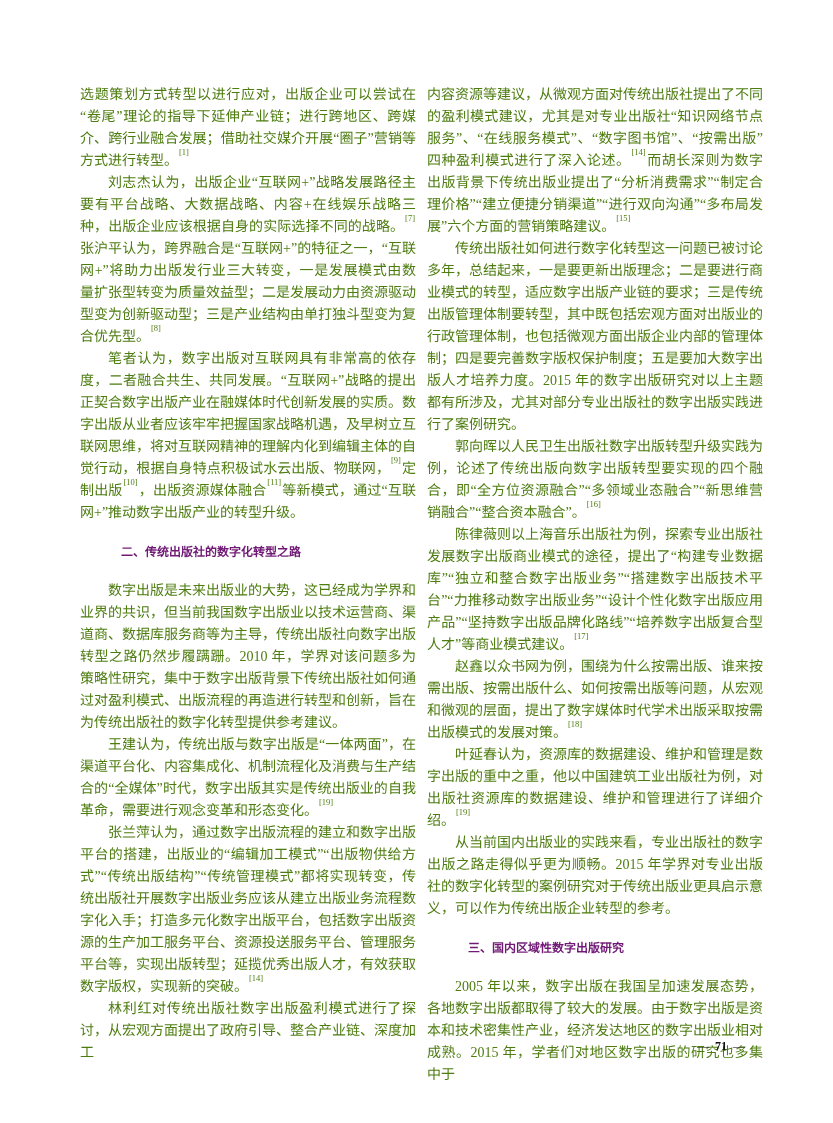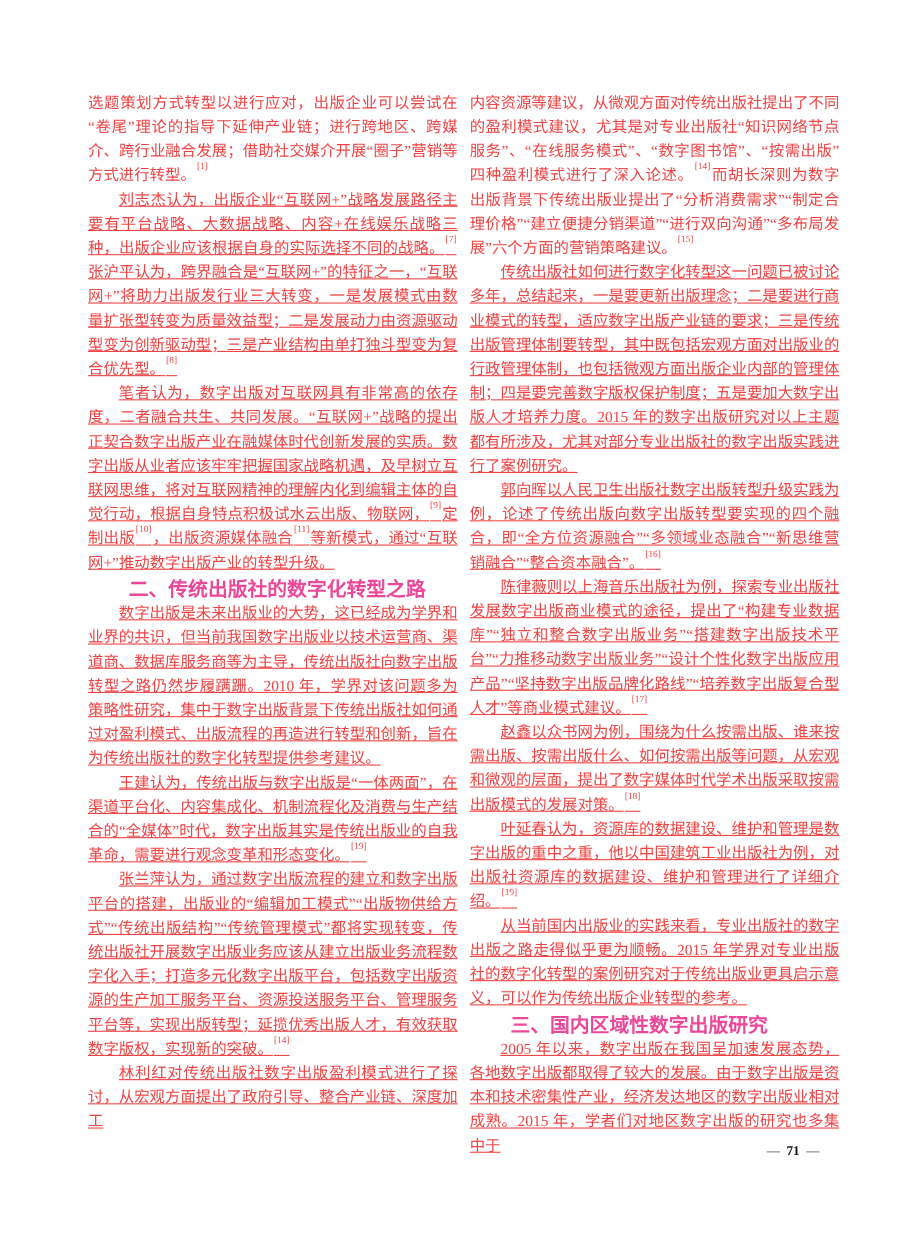--- a/index.html
+++ b/index.html
@@ -32,35 +32,34 @@
     width: 336px;
     flex: 0 0 336px;
   }
   .para {
     margin: 0;
     font-size: 14px;
     line-height: 22px;
     text-align: justify;
     text-justify: inter-ideograph;
     letter-spacing: 0;
-    color: #ef4444;
+    color: #4d7c0f;
     word-break: break-all;
   }
   .para.indent {
     text-indent: 2em;
-    text-decoration: underline;
   }
   .section-heading {
-    margin: 1px;
+    margin: 17px;
     font-family: "Liberation Sans", "DejaVu Sans", sans-serif;
-    font-size: 18px;
+    font-size: 12px;
     font-weight: 700;
     line-height: 22px;
     text-indent: 2em;
-    color: #ec4899;
+    color: #701a75;
   }
   sup.ref {
     font-size: 8.5px;
     line-height: 0;
     position: relative;
     top: -4px;
     letter-spacing: 0;
     padding: 0 1px;
   }
   .footer {

